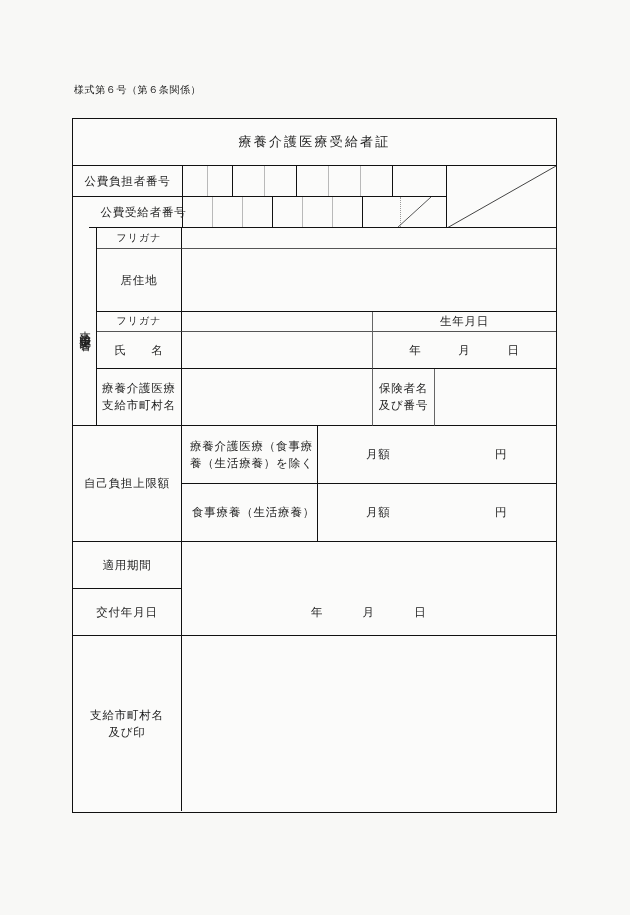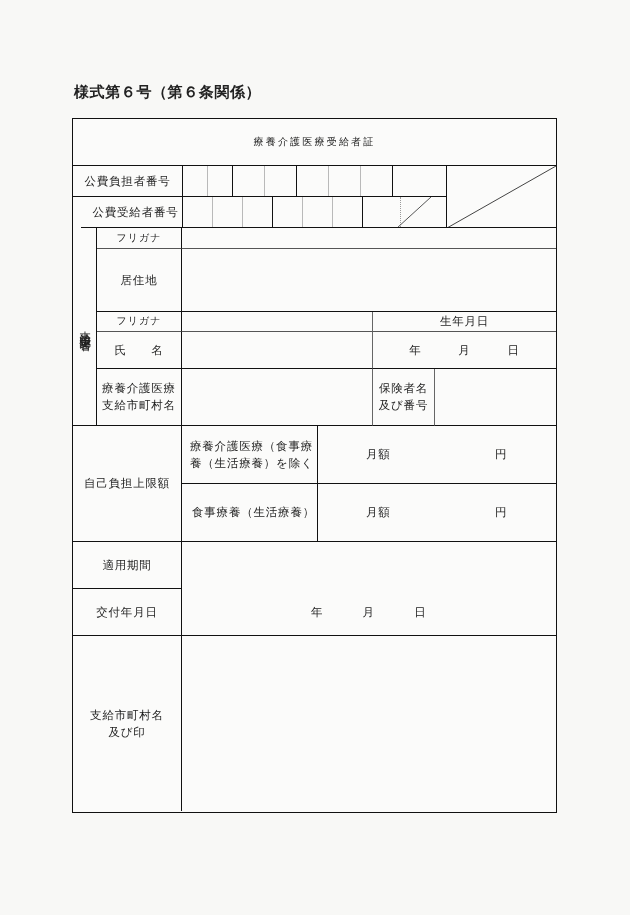--- a/index.html
+++ b/index.html
@@ -22,25 +22,24 @@
     width: 630px;
     height: 915px;
     background: #f8f8f6;
   }
 
   
   .form-no {
     position: absolute;
     left: 74px;
     top: 83px;
-    font-size: 15px;
+    font-size: 10px;
     letter-spacing: 0.6px;
     color: #222;
     white-space: nowrap;
-    font-weight: bold;
   }
 
   
   .tbl {
     position: absolute;
     left: 72px;
     top: 118px;
     width: 485px;
     height: 695px;
     border: 1.6px solid #111;
@@ -64,21 +63,21 @@
   .br { border-right: 1.4px solid #111; }
 
   .thin-bb { border-bottom: 0.9px solid #555; }
   .thin-br { border-right: 0.9px solid #666; }
 
   
   .title-row {
     left: 0; top: 0;
     width: 483px;
     height: 47px;
-    font-size: 10px;
+    font-size: 13px;
     letter-spacing: 2.2px;
     font-family: Liberation Serif, serif;
   }
 
   
   .vlabel {
     writing-mode: vertical-rl;
     text-orientation: upright;
     letter-spacing: 1.4px;
     font-size: 11.5px;
@@ -130,21 +129,21 @@
       <div class="digit" style="left:0;   top:0; width:25px; height:100%;"></div>
       <div class="digit thick" style="left:25px; top:0; width:25px; height:100%;"></div>
       <div class="digit" style="left:50px; top:0; width:32px; height:100%;"></div>
       <div class="digit thick" style="left:82px; top:0; width:32px; height:100%;"></div>
       <div class="digit" style="left:114px; top:0; width:32px; height:100%;"></div>
       <div class="digit" style="left:146px; top:0; width:32px; height:100%;"></div>
       <div class="digit thick" style="left:178px; top:0; width:32px; height:100%;"></div>
       <div class="digit last" style="left:210px; top:0; width:53px; height:100%;"></div>
     </div>
 
-    <div class="cell bb" style="left:8px; top:78px; width:109px; height:31px;">公費受給者番号</div>
+    <div class="cell bb" style="left:16px; top:78px; width:109px; height:31px;">公費受給者番号</div>
 
     <div style="position:absolute; left:109px; top:78px; width:265px; height:31px;
                 border-left:1.4px solid #111; border-right:1.4px solid #111;
                 border-bottom:1.4px solid #111; box-sizing:border-box; overflow:hidden;">
       <div class="digit" style="left:0;   top:0; width:30px; height:100%;"></div>
       <div class="digit" style="left:30px; top:0; width:30px; height:100%;"></div>
       <div class="digit thick" style="left:60px; top:0; width:30px; height:100%;"></div>
       <div class="digit" style="left:90px; top:0; width:30px; height:100%;"></div>
       <div class="digit" style="left:120px; top:0; width:30px; height:100%;"></div>
       <div class="digit thick" style="left:150px; top:0; width:30px; height:100%;"></div>

